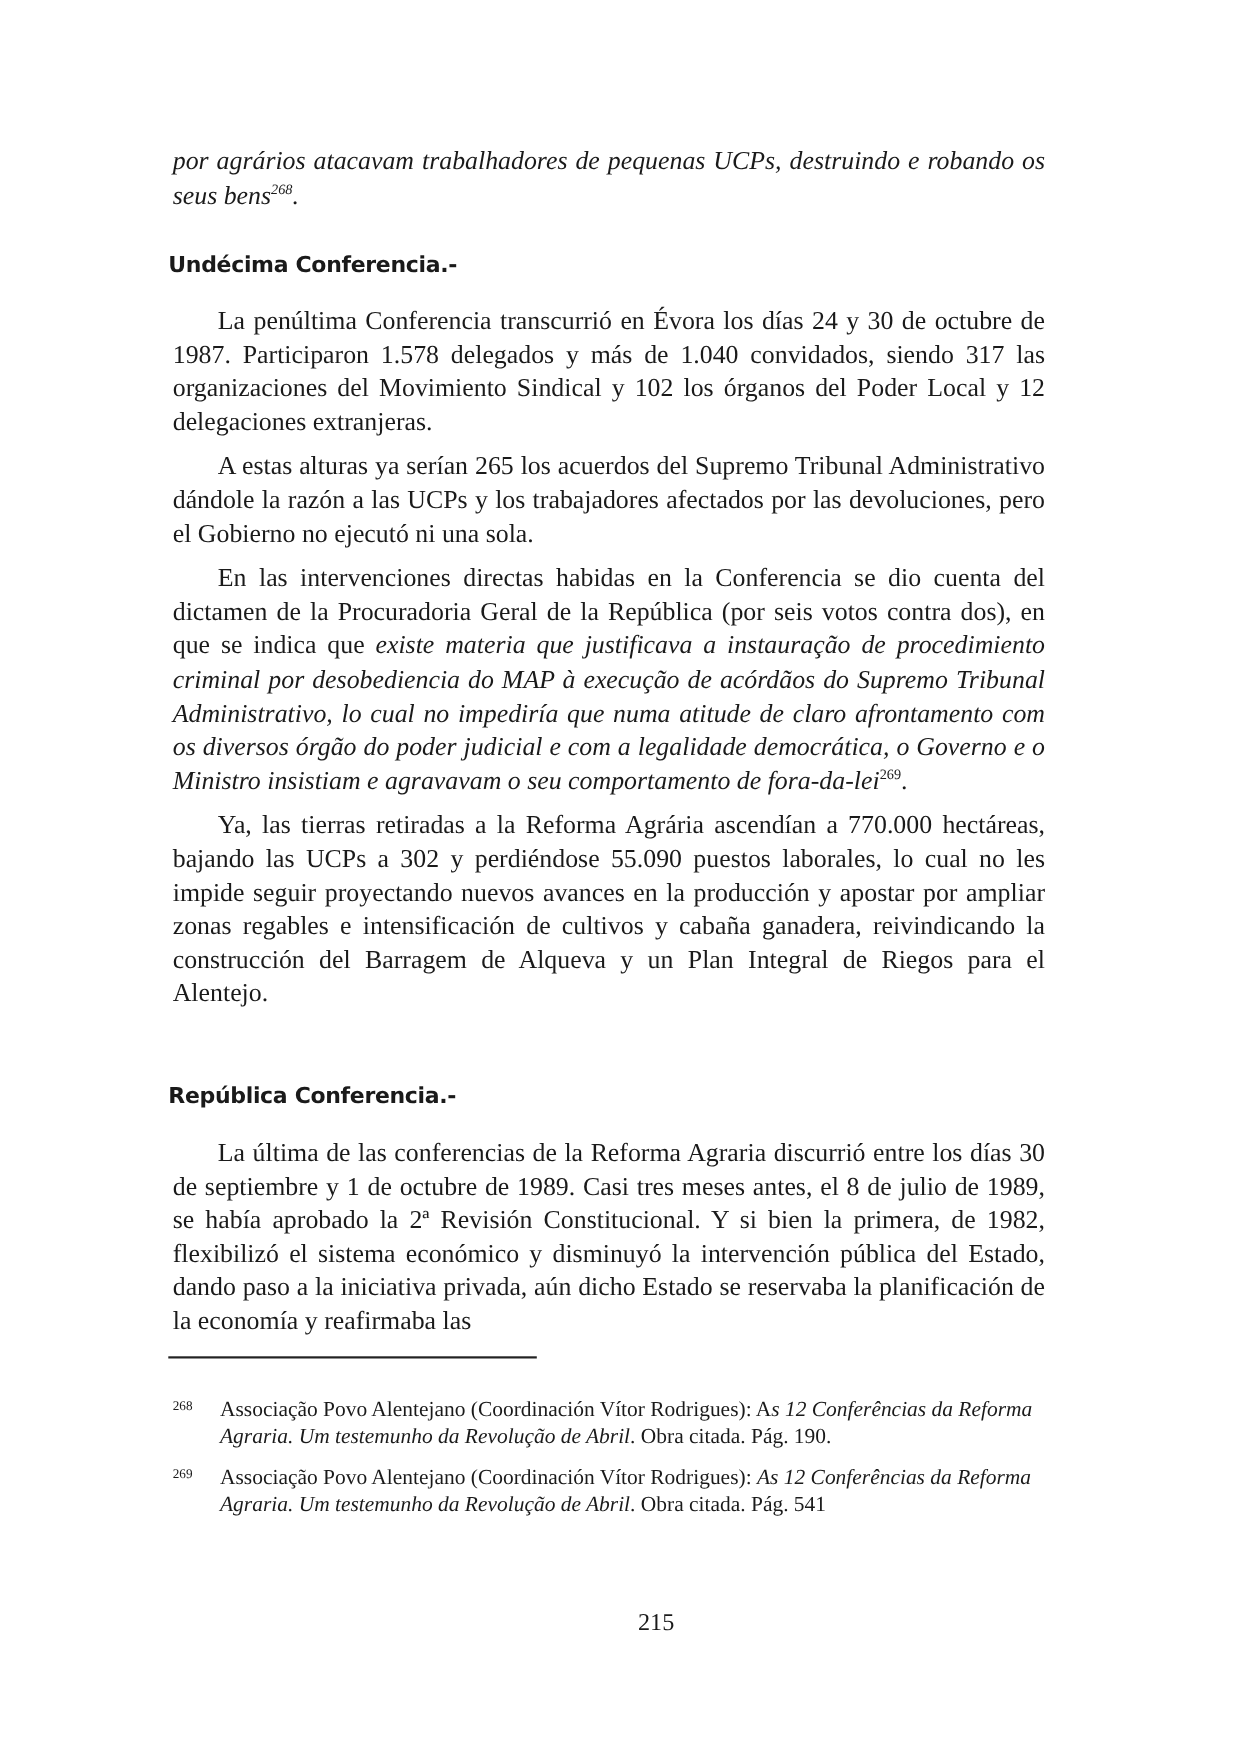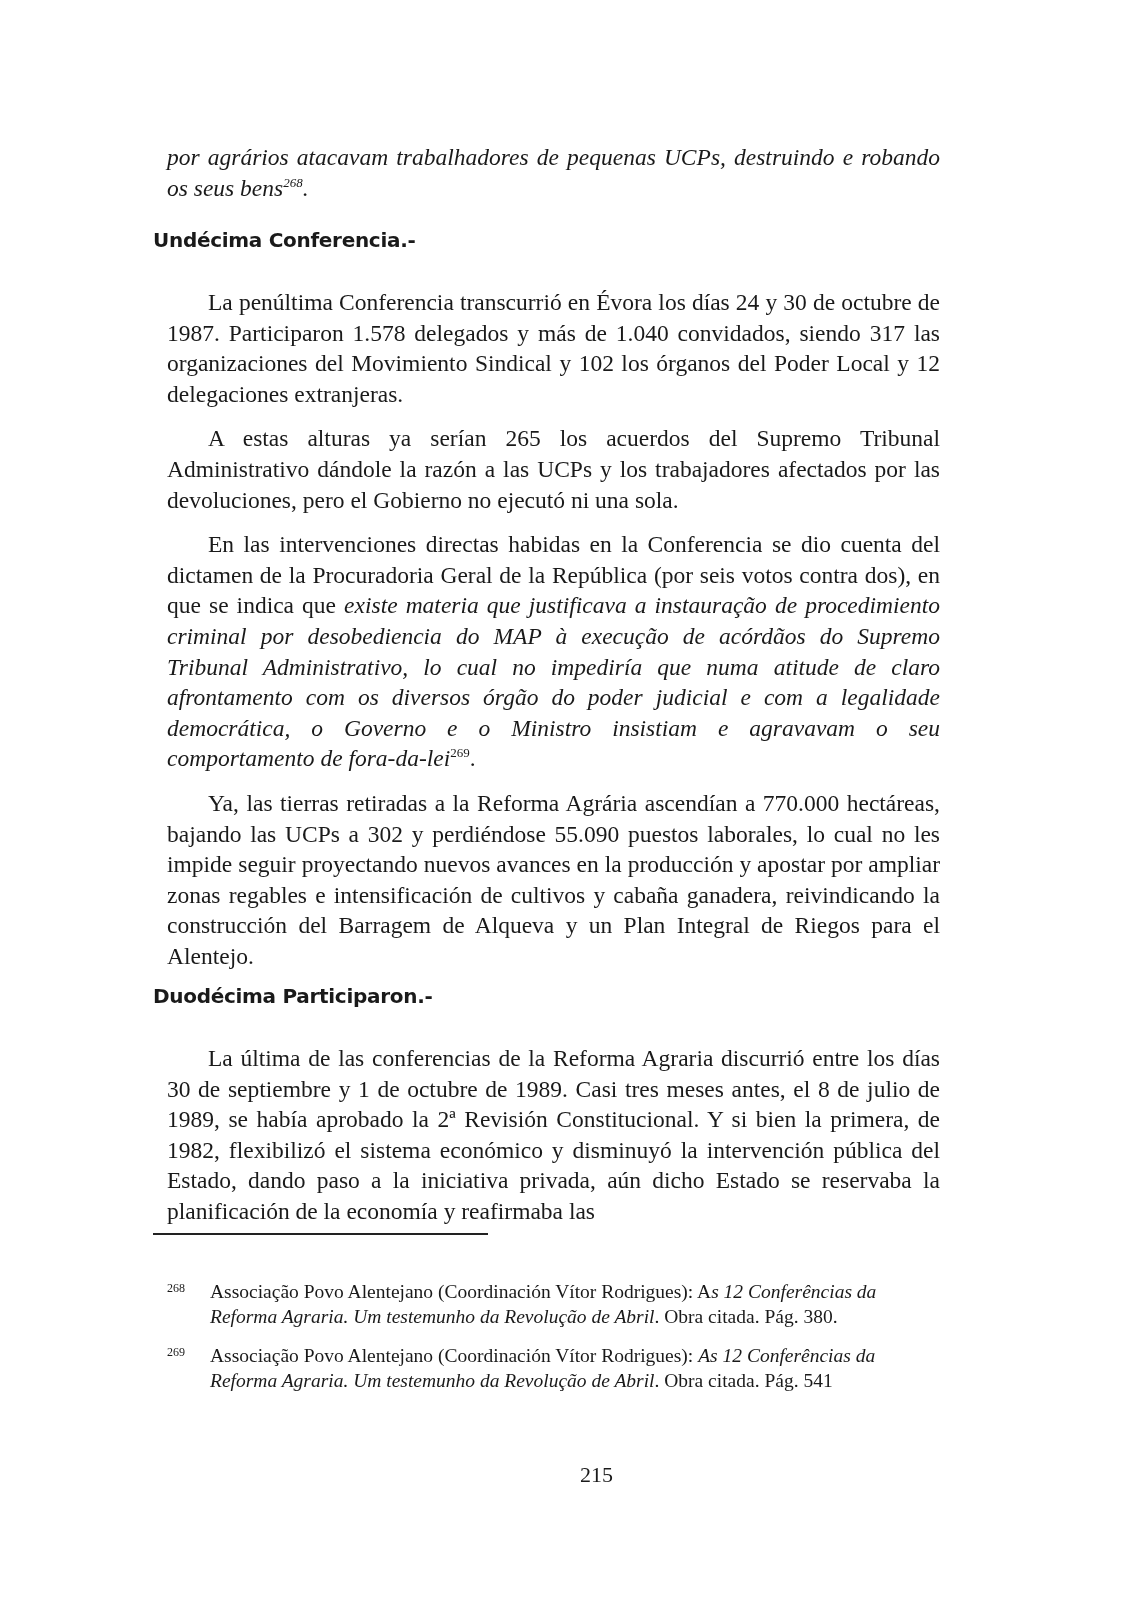--- a/index.html
+++ b/index.html
@@ -1,19 +1,19 @@
 <!DOCTYPE html>
 <html><head>
 <meta charset="utf-8">
 <style>
   html, body { margin: 0; padding: 0; background: #ffffff; }
   body { width: 1131px; height: 1600px; position: relative; overflow: hidden;
          font-family: "Liberation Serif", "DejaVu Serif", serif; color: #1a1a1a; }
   .page { position: absolute; left: 153px; top: 128px; width: 801px; }
-  p { margin: 14px; font-size: 23.5px; line-height: 30.6px; text-align: justify; }
+  p { margin: 4px; font-size: 23.5px; line-height: 30.6px; text-align: justify; }
   .indent { text-indent: 41px; }
   .para { margin-bottom: 10px; }
   .q { font-style: italic; }
   sup { font-size: 13px; line-height: 0; vertical-align: super; }
   h2 { font-family: "DejaVu Sans", "Liberation Sans", sans-serif; font-weight: bold;
        font-size: 20px; margin: 0; letter-spacing: -0.3px; }
   #h1 { position: absolute; top: 100px; }
   #sec1 { position: absolute; top: 145px; width: 801px; }
   #h2 { position: absolute; top: 856px; }
   #sec2 { position: absolute; top: 901px; width: 801px; font-family: Liberation Serif, serif; }
@@ -34,27 +34,27 @@
 
   <h2 id="h1">Undécima Conferencia.-</h2>
 
   <div id="sec1">
     <p class="indent para">La penúltima Conferencia transcurrió en Évora los días 24 y 30 de octubre de 1987. Participaron 1.578 delegados y más de 1.040 convidados, siendo 317 las organizaciones del Movimiento Sindical y 102 los órganos del Poder Local y 12 delegaciones extranjeras.</p>
     <p class="indent para">A estas alturas ya serían 265 los acuerdos del Supremo Tribunal Administrativo dándole la razón a las UCPs y los trabajadores afectados por las devoluciones, pero el Gobierno no ejecutó ni una sola.</p>
     <p class="indent para"><span>En las intervenciones directas habidas en la Conferencia se dio cuenta del dictamen de la Procuradoria Geral de la República (por seis votos contra dos), en que se indica que </span><span class="q">existe materia que justificava a instauração de procedimiento criminal por desobediencia do MAP à execução de acórdãos do Supremo Tribunal Administrativo, lo cual no impediría que numa atitude de claro afrontamento com os diversos órgão do poder judicial e com a legalidade democrática, o Governo e o Ministro insistiam e agravavam o seu comportamento de fora-da-lei</span><sup>269</sup><span>.</span></p>
     <p class="indent para">Ya, las tierras retiradas a la Reforma Agrária ascendían a 770.000 hectáreas, bajando las UCPs a 302 y perdiéndose 55.090 puestos laborales, lo cual no les impide seguir proyectando nuevos avances en la producción y apostar por ampliar zonas regables e intensificación de cultivos y cabaña ganadera, reivindicando la construcción del Barragem de Alqueva y un Plan Integral de Riegos para el Alentejo.</p>
   </div>
 
-  <h2 id="h2">Duodécima Participaron.-</h2>
+  <h2 id="h2">República Conferencia.-</h2>
 
   <div id="sec2">
     <p class="indent">La última de las conferencias de la Reforma Agraria discurrió entre los días 30 de septiembre y 1 de octubre de 1989. Casi tres meses antes, el 8 de julio de 1989, se había aprobado la 2ª Revisión Constitucional. Y si bien la primera, de 1982, flexibilizó el sistema económico y disminuyó la intervención pública del Estado, dando paso a la iniciativa privada, aún dicho Estado se reservaba la planificación de la economía y reafirmaba las</p>
   </div>
 
   <div class="rule"></div>
 
   <div class="fns">
-    <p class="fn"><span class="num">268</span><span>Associação Povo Alentejano (Coordinación Vítor Rodrigues): A</span><span class="q">s 12 Conferências da Reforma Agraria. Um testemunho da Revolução de Abril</span><span>. Obra citada. Pág. 380.</span></p>
+    <p class="fn"><span class="num">268</span><span>Associação Povo Alentejano (Coordinación Vítor Rodrigues): A</span><span class="q">s 12 Conferências da Reforma Agraria. Um testemunho da Revolução de Abril</span><span>. Obra citada. Pág. 190.</span></p>
     <p class="fn"><span class="num">269</span><span>Associação Povo Alentejano (Coordinación Vítor Rodrigues): </span><span class="q">As 12 Conferências da Reforma Agraria. Um testemunho da Revolução de Abril</span><span>. Obra citada. Pág. 541</span></p>
   </div>
 </div>
 
 <div class="pageno">215</div>
 
 </body></html>

